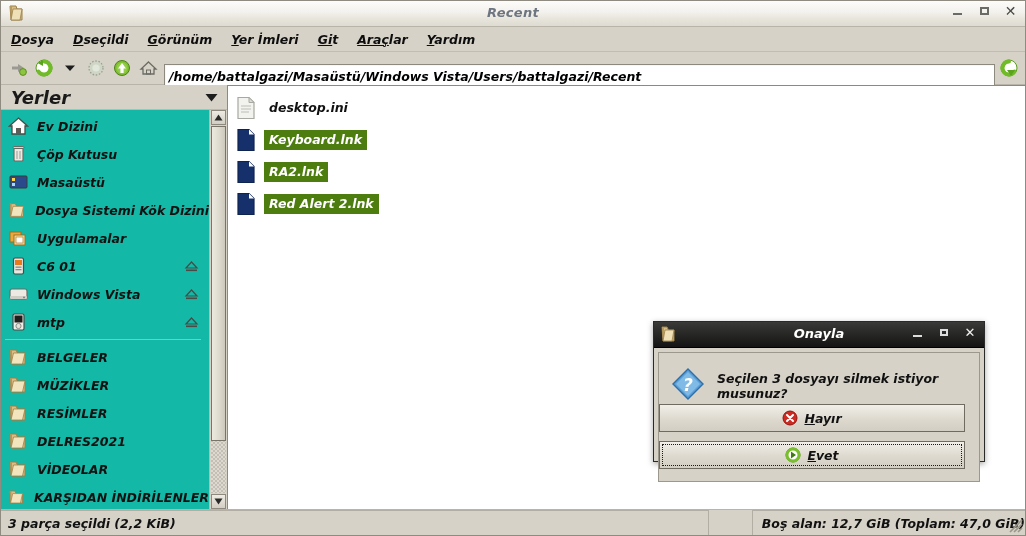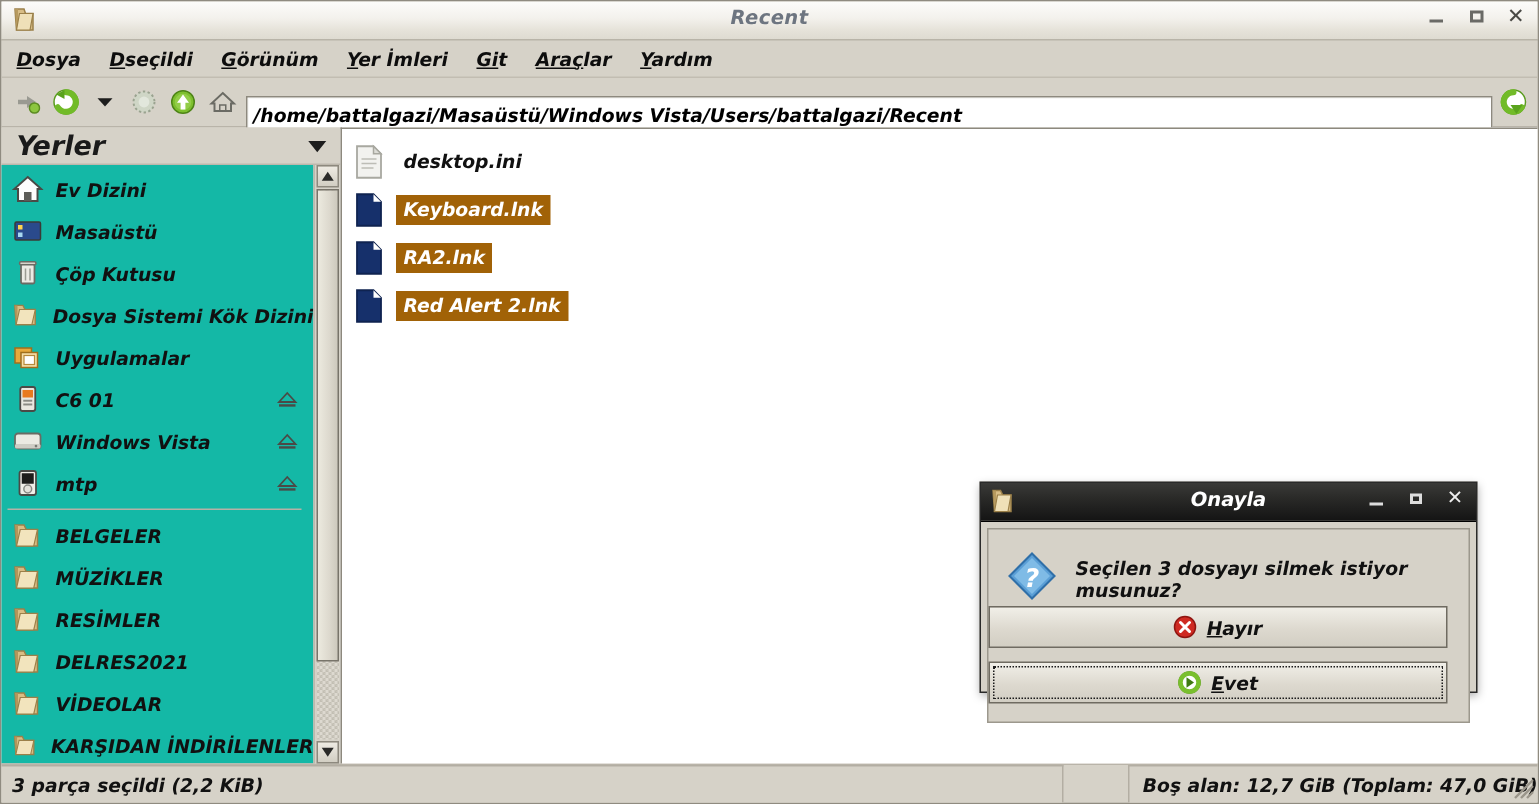--- a/index.html
+++ b/index.html
@@ -68,21 +68,21 @@
     background-size:4px 4px;background-position:0 0,2px 2px;}
   .vsb-thumb{position:absolute;left:1px;width:15px;top:16px;height:315px;
     background:linear-gradient(to right,#eceadf,#dcd8cd 60%,#cdc9bd);
     border:1px solid #78746a;box-sizing:border-box;}
 
   
   .files{flex:1;min-width:0;background:#ffffff;border:1px solid #8d897e;border-right:none;border-bottom:none;
     position:relative;overflow:hidden;padding:6px 0 0 8px;}
   .frow{height:32px;display:flex;align-items:center;gap:8px;cursor:default;}
   .fname{font-size:12.5px;padding:2px 5px 3px 5px;color:#111;white-space:nowrap;}
-  .frow.sel .fname{background:#a16207;color:#ffffff;}
+  .frow.sel .fname{background:#4d7c0f;color:#ffffff;}
 
   
   .statusbar{height:25px;flex:0 0 25px;display:flex;align-items:stretch;background:#d6d2c8;
     border-top:1px solid #b9b4a9;gap:43px;}
   .st-left{flex:1;display:flex;align-items:center;padding-left:7px;
     border:1px solid #b3aea3;border-left:none;border-bottom:none;background:#d6d2c8;}
   .st-right{flex:0 0 258px;display:flex;align-items:center;padding-left:9px;
     border:1px solid #b3aea3;border-bottom:none;border-right:none;background:#d6d2c8;position:relative;}
   .st-text{font-size:12.5px;color:#111;white-space:nowrap;}
   .grip{position:absolute;right:2px;bottom:2px;width:14px;height:14px;}
@@ -211,34 +211,34 @@
           <div class="place">
             <svg width="21" height="20" viewBox="0 0 21 20">
               <path d="M10.5 2 L19.5 10 L17 10 L17 18 L4 18 L4 10 L1.5 10 Z" fill="#fdfdfd" stroke="#4a4a46" stroke-width="1.3"></path>
               <rect x="8" y="12" width="5" height="6" fill="#5c5c58"></rect>
             </svg>
             <span class="place-label">Ev Dizini</span>
           </div>
 
           <div class="place">
             <svg width="21" height="20" viewBox="0 0 21 20">
+              <rect x="6" y="4" width="9" height="13" rx="1" fill="#eceaE4" stroke="#6b6b64" stroke-width="1.2"></rect>
+              <rect x="5" y="2.5" width="11" height="2" rx="1" fill="#d8d5cc" stroke="#6b6b64" stroke-width="1"></rect>
+              <path d="M9 7 L9 15 M12 7 L12 15" stroke="#9a9a92" stroke-width="1"></path>
+            </svg>
+            <span class="place-label">Çöp Kutusu</span>
+          </div>
+
+          <div class="place">
+            <svg width="21" height="20" viewBox="0 0 21 20">
               <rect x="2" y="4" width="17" height="12" rx="1" fill="#2a4a8c" stroke="#3a3a36" stroke-width="1"></rect>
               <rect x="4" y="6" width="3" height="3" fill="#ffd34d"></rect>
               <rect x="4" y="11" width="3" height="3" fill="#a8d8f0"></rect>
             </svg>
             <span class="place-label">Masaüstü</span>
-          </div>
-
-          <div class="place">
-            <svg width="21" height="20" viewBox="0 0 21 20">
-              <rect x="6" y="4" width="9" height="13" rx="1" fill="#eceaE4" stroke="#6b6b64" stroke-width="1.2"></rect>
-              <rect x="5" y="2.5" width="11" height="2" rx="1" fill="#d8d5cc" stroke="#6b6b64" stroke-width="1"></rect>
-              <path d="M9 7 L9 15 M12 7 L12 15" stroke="#9a9a92" stroke-width="1"></path>
-            </svg>
-            <span class="place-label">Çöp Kutusu</span>
           </div>
 
           <div class="place">
             <svg width="21" height="20" viewBox="0 0 21 20">
               <path d="M2 3 L8 3 L9.5 6 L17 6 L17 17 L3 17 Z" fill="#d9bd84" stroke="#9b8049" stroke-width="1"></path>
               <path d="M2 3 L4 3 L4 17 L3 17 Z" fill="#b4965b"></path>
               <path d="M5.5 6 L17 6 L14.5 17 L3 17 Z" fill="#f2e4bd" stroke="#9b8049" stroke-width="0.8"></path>
             </svg>
             <span class="place-label">Dosya Sistemi Kök Dizini</span>
           </div>

